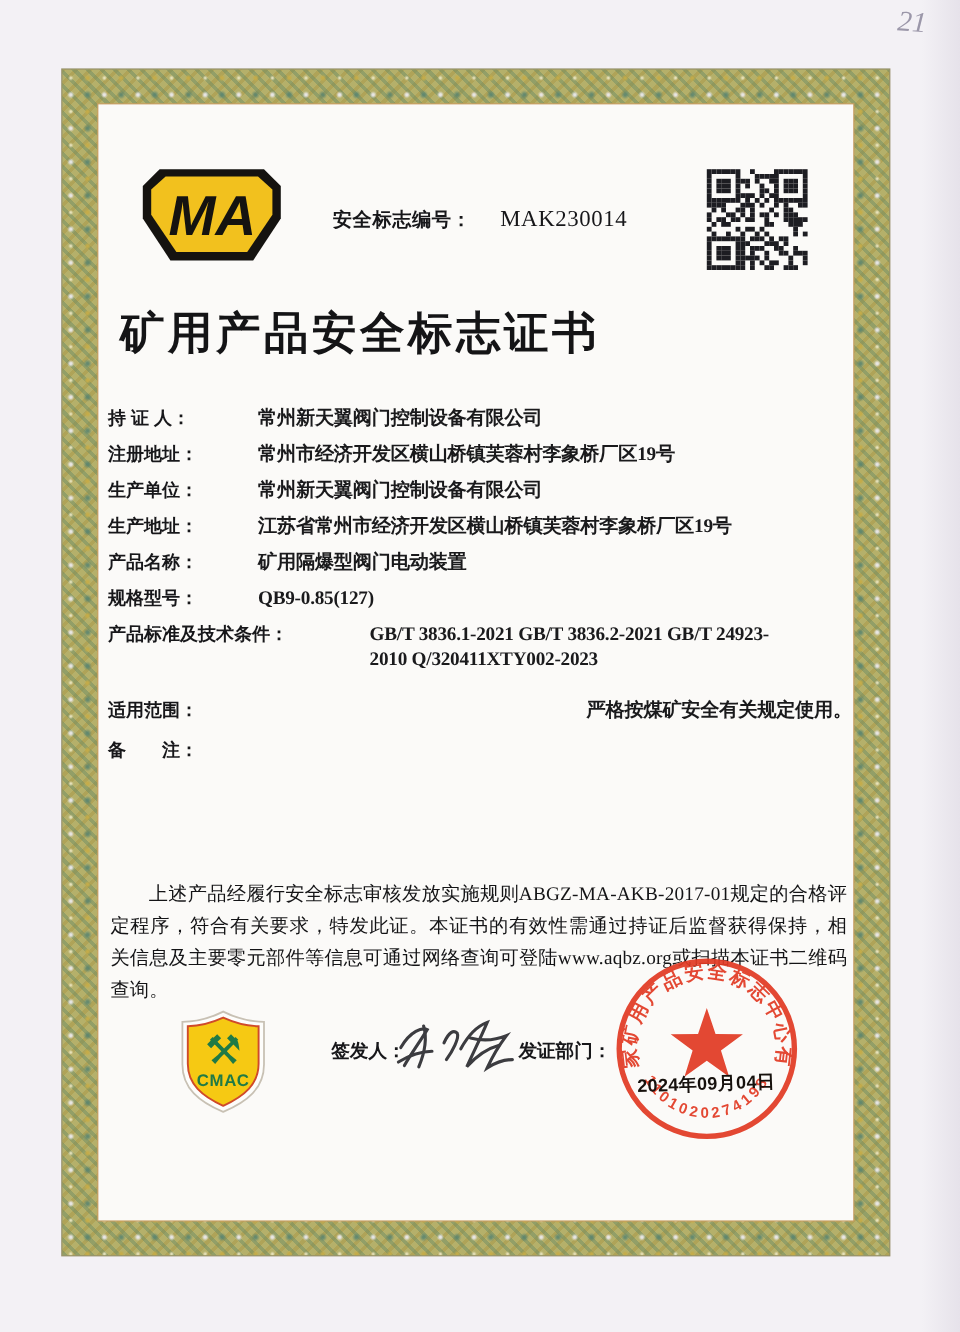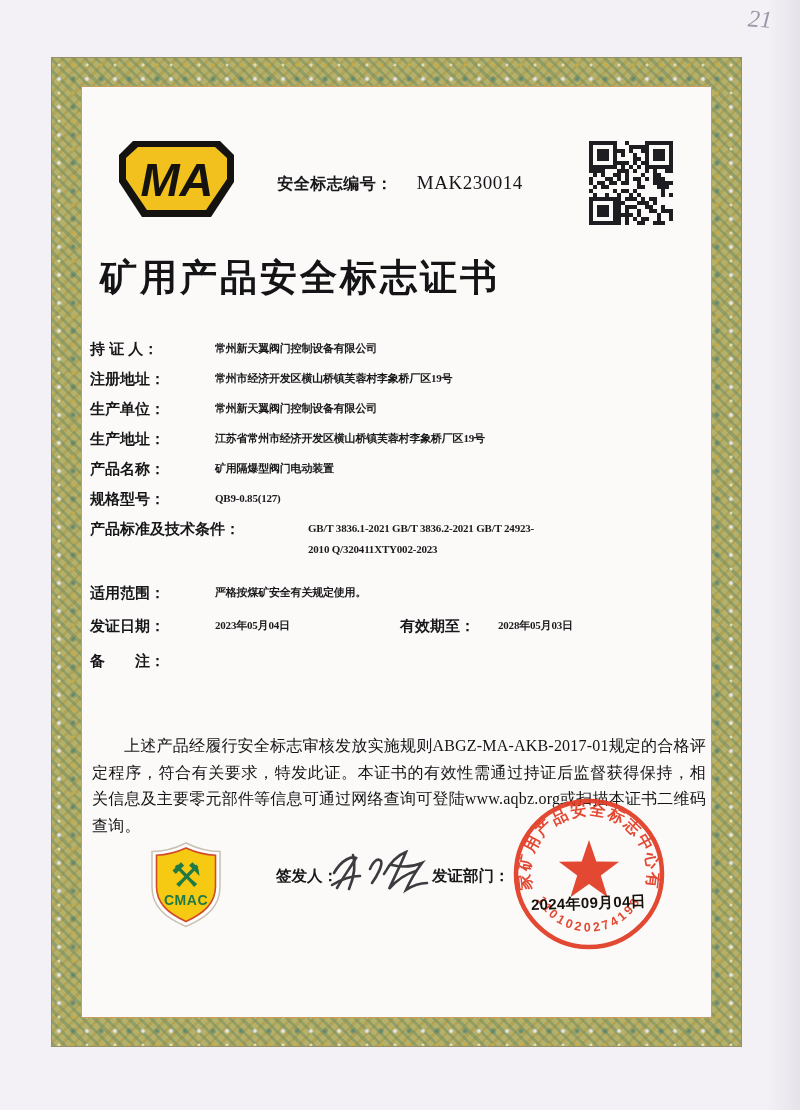--- a/index.html
+++ b/index.html
@@ -58,26 +58,26 @@
   }
   
   .fields{position:absolute;left:90px;top:338px;width:620px;}
   .row{display:flex;align-items:flex-start;margin-bottom:9px;min-height:21px;}
   .lbl{
     flex:0 0 125px;font-size:15px;font-weight:800;color:#17171a;
     line-height:21px;white-space:nowrap;
   }
   .lbl.wide{flex:0 0 218px;}
   .val{
-    font-family:"Liberation Serif",serif;font-weight:700;font-size:11px;
+    font-family:"Liberation Serif",serif;font-weight:700;font-size:16px;
     line-height:21px;color:#1a1a1c;letter-spacing:-.2px;
   }
   .row.standards{margin-bottom:22px;}
   .row.standards .val{width:392px;}
-  .row.scope{margin-bottom:12px;}
+  .row.scope{margin-bottom:12px;justify-content:space-between;}
   .row.dates{margin-bottom:14px;}
   .row.dates .val.issue{flex:0 0 185px;}
   .row.dates .lbl.mid{flex:0 0 98px;}
   
   .paragraph{
     position:absolute;left:92px;top:733px;width:614px;
     font-family:"Liberation Serif",serif;font-weight:400;
     font-size:16px;line-height:26.5px;color:#141416;
     text-indent:2em;letter-spacing:.2px;text-align:justify;
   }
@@ -590,26 +590,20 @@
       <span class="lbl">规格型号：</span>
       <span class="val">QB9-0.85(127)</span>
     </div>
     <div class="row standards">
       <span class="lbl wide">产品标准及技术条件：</span>
       <span class="val"><span>GB/T 3836.1-2021 GB/T 3836.2-2021 GB/T 24923-</span><br><span>2010 Q/320411XTY002-2023</span></span>
     </div>
     <div class="row scope">
       <span class="lbl">适用范围：</span>
       <span class="val">严格按煤矿安全有关规定使用。</span>
-    </div>
-    <div class="row dates">
-      <span class="lbl">发证日期：</span>
-      <span class="val issue">2023年05月04日</span>
-      <span class="lbl mid">有效期至：</span>
-      <span class="val">2028年05月03日</span>
     </div>
     <div class="row remark">
       <span class="lbl">备　　注：</span>
       <span class="val"></span>
     </div>
   </div>
 
   <div class="paragraph">上述产品经履行安全标志审核发放实施规则ABGZ-MA-AKB-2017-01规定的合格评定程序，符合有关要求，特发此证。本证书的有效性需通过持证后监督获得保持，相关信息及主要零元部件等信息可通过网络查询可登陆www.aqbz.org或扫描本证书二维码查询。</div>
 
   <div class="cmac">

